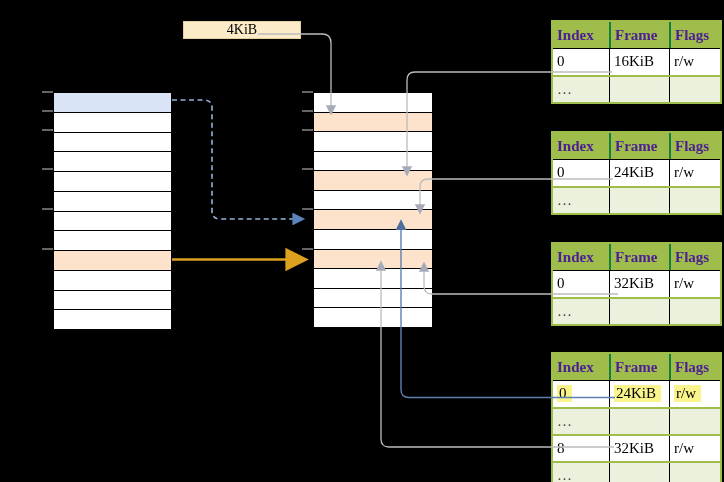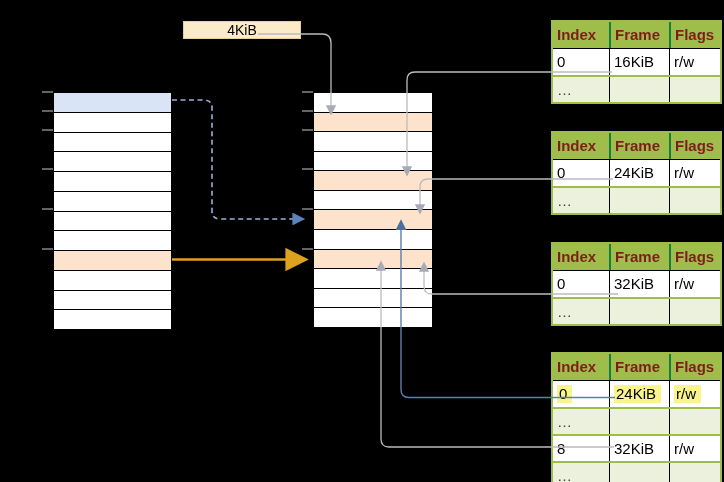--- a/index.html
+++ b/index.html
@@ -1,18 +1,18 @@
 <!DOCTYPE html>
 <html style="--table-header-green: #9ebd4a; --table-row-light-green: #ebf1dd; --memory-row-orange: #fde3cc; --memory-row-blue: #d9e5f7; --page-size-box-tan: #fcebc8; --highlight-yellow: #faf48c; --connector-gray: #bcbcbc; --connector-blue: #5d7fae; --dashed-arrow-blue: #95b3d7; --mapping-arrow-gold: #dba11f;"><head>
 <meta charset="utf-8">
 <style>
   html,body{margin:0;padding:0;background:#000;}
   .canvas{
     position:relative;width:724px;height:482px;background:#000;overflow:hidden;
-    font-family:Liberation Sans, sans-serif;color:#000;
+    font-family:Liberation Serif, serif;color:#000;
   }
   
   .psbox{
     position:absolute;left:183px;top:21px;width:118px;height:18px;
     background:var(--page-size-box-tan,#fcebc8);border:1px solid #e6cf9c;
     box-sizing:border-box;text-align:center;font-size:14px;line-height:16px;
   }
   
   .memcol{
     position:absolute;top:92px;border:1px solid #000;box-sizing:border-box;
@@ -23,21 +23,21 @@
   .mrow.orange{background:var(--memory-row-orange,#fde3cc);}
   .mrow.blue{background:var(--memory-row-blue,#d9e5f7);}
   .tick{position:absolute;width:11px;height:2px;background:#646464;}
   
   .pt{
     position:absolute;left:551px;width:171px;background:#fff;
     border:2px solid var(--table-header-green,#9ebd4a);box-sizing:border-box;
   }
   .pt-header{
     display:grid;grid-template-columns:56px 60px 51px;
-    background:var(--table-header-green,#9ebd4a);color:#7f1d1d;font-weight:bold;
+    background:var(--table-header-green,#9ebd4a);color:#4c1d95;font-weight:bold;
     font-size:15px;height:26px;line-height:26px;
   }
   .pt-header .cell{padding-left:4px;box-sizing:border-box;}
   .pt-header .cell + .cell{border-left:2px solid #15803d;}
   .pt-row{
     display:grid;grid-template-columns:56px 60px 51px;
     height:27px;line-height:25px;font-size:15px;background:#fff;
     border-top:2px solid var(--table-header-green,#9ebd4a);box-sizing:border-box;
   }
   .pt-row.first{border-top:1px solid #000;}

